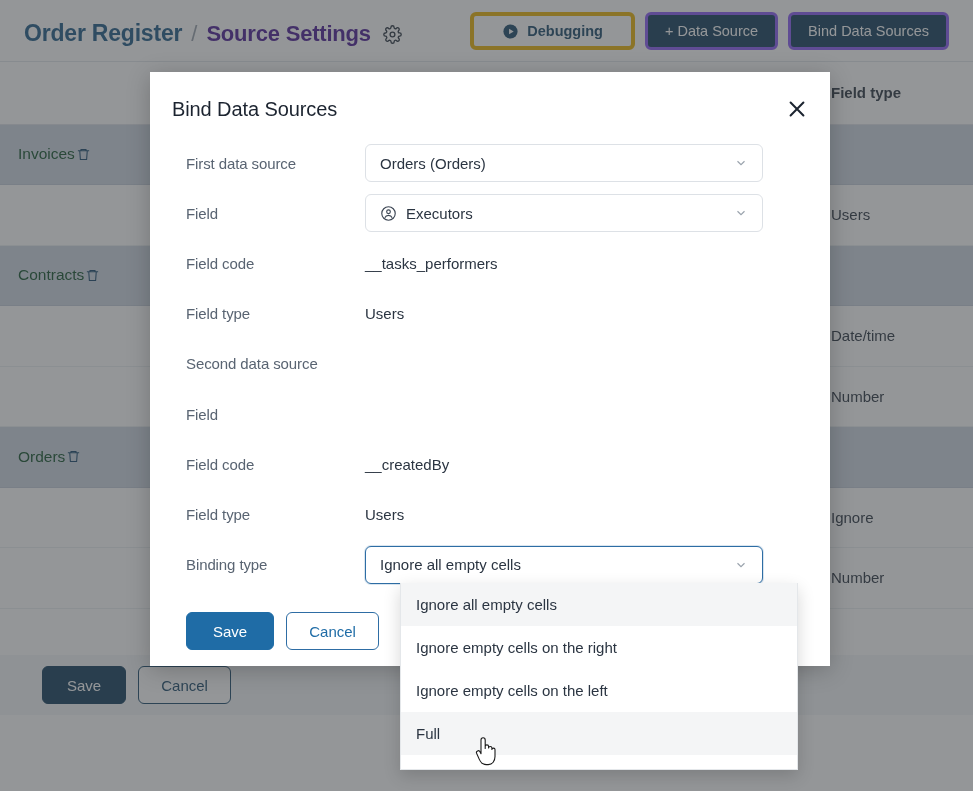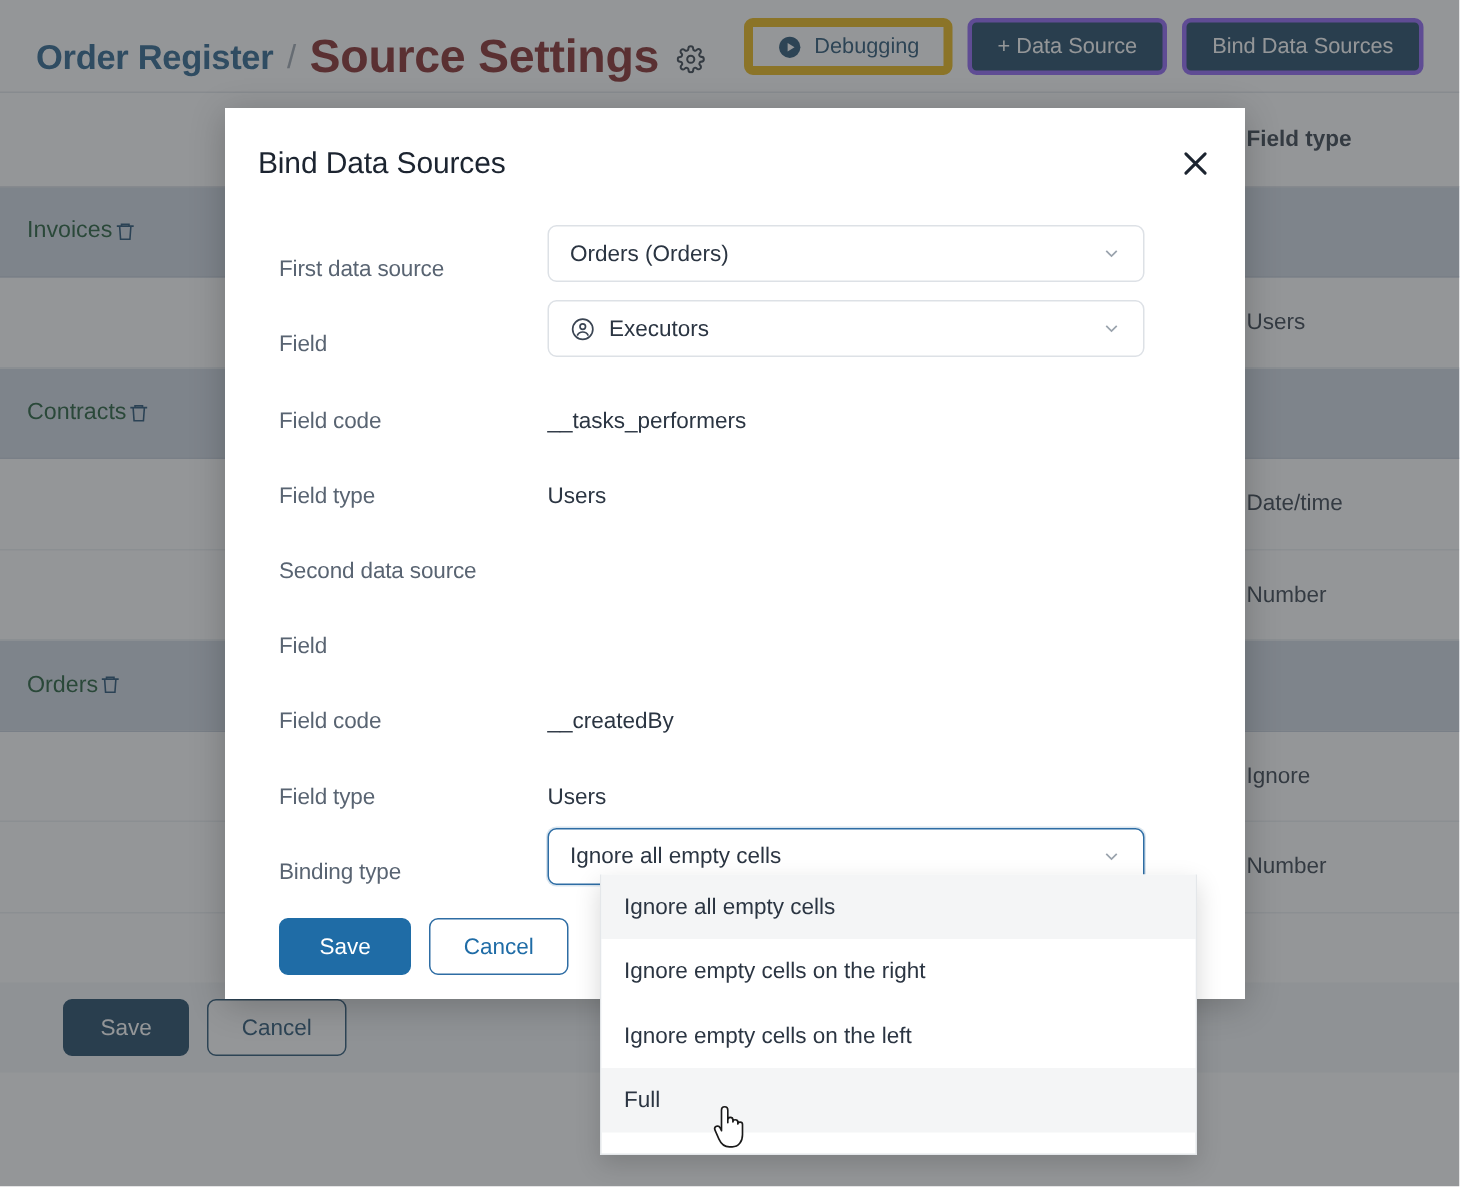--- a/index.html
+++ b/index.html
@@ -47,23 +47,23 @@
     font-weight: bold;
     color: #1f5b87;
     letter-spacing: -0.2px;
   }
   .bc-sep {
     font-size: 22px;
     color: #9aa3ad;
     font-weight: normal;
   }
   .bc-current {
-    font-size: 31px;
+    font-size: 22px;
     font-weight: bold;
-    color: #7f1d1d;
+    color: #4c1d95;
     letter-spacing: -0.2px;
   }
   .gear-wrap {
     display: inline-flex;
     align-items: center;
     margin-left: 3px;
     margin-top: 2px;
   }
 
   .header-actions {
@@ -79,25 +79,26 @@
     font-size: 14.5px;
     border-radius: 6px;
     cursor: pointer;
     white-space: nowrap;
     display: inline-flex;
     align-items: center;
     justify-content: center;
   }
   .btn-outline-dark {
     height: 38px;
-    padding: 0 16px;
-    background: #ffffff;
-    border: 6px solid #eab308;
+    padding: 0 28px;
+    background: #ffffff;
+    border: 4px solid #eab308;
     color: #1b4a6b;
     gap: 8px;
+    font-weight: bold;
   }
   .btn-solid-dark {
     height: 38px;
     padding: 0 17px;
     background: #123d5c;
     border: 3px solid #8b5cf6;
     color: #ffffff;
   }
 
   
@@ -212,21 +213,21 @@
   .modal-body {
     position: absolute;
     left: 0;
     top: 66px;
     right: 0;
   }
 
   .form-row {
     position: relative;
     display: flex;
-    align-items: flex-end;
+    align-items: center;
     height: 50.2px;
   }
   .form-label {
     width: 215px;
     padding-left: 36px;
     font-size: 15px;
     color: #596472;
     letter-spacing: -0.1px;
   }
   .form-static {

